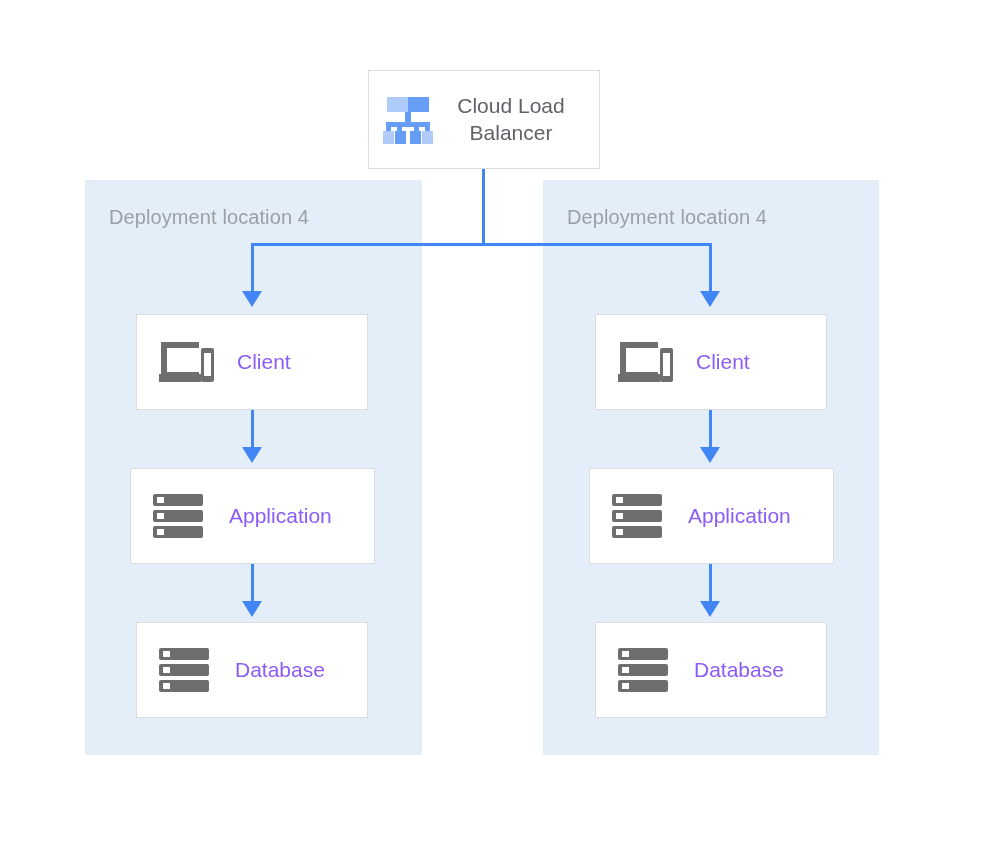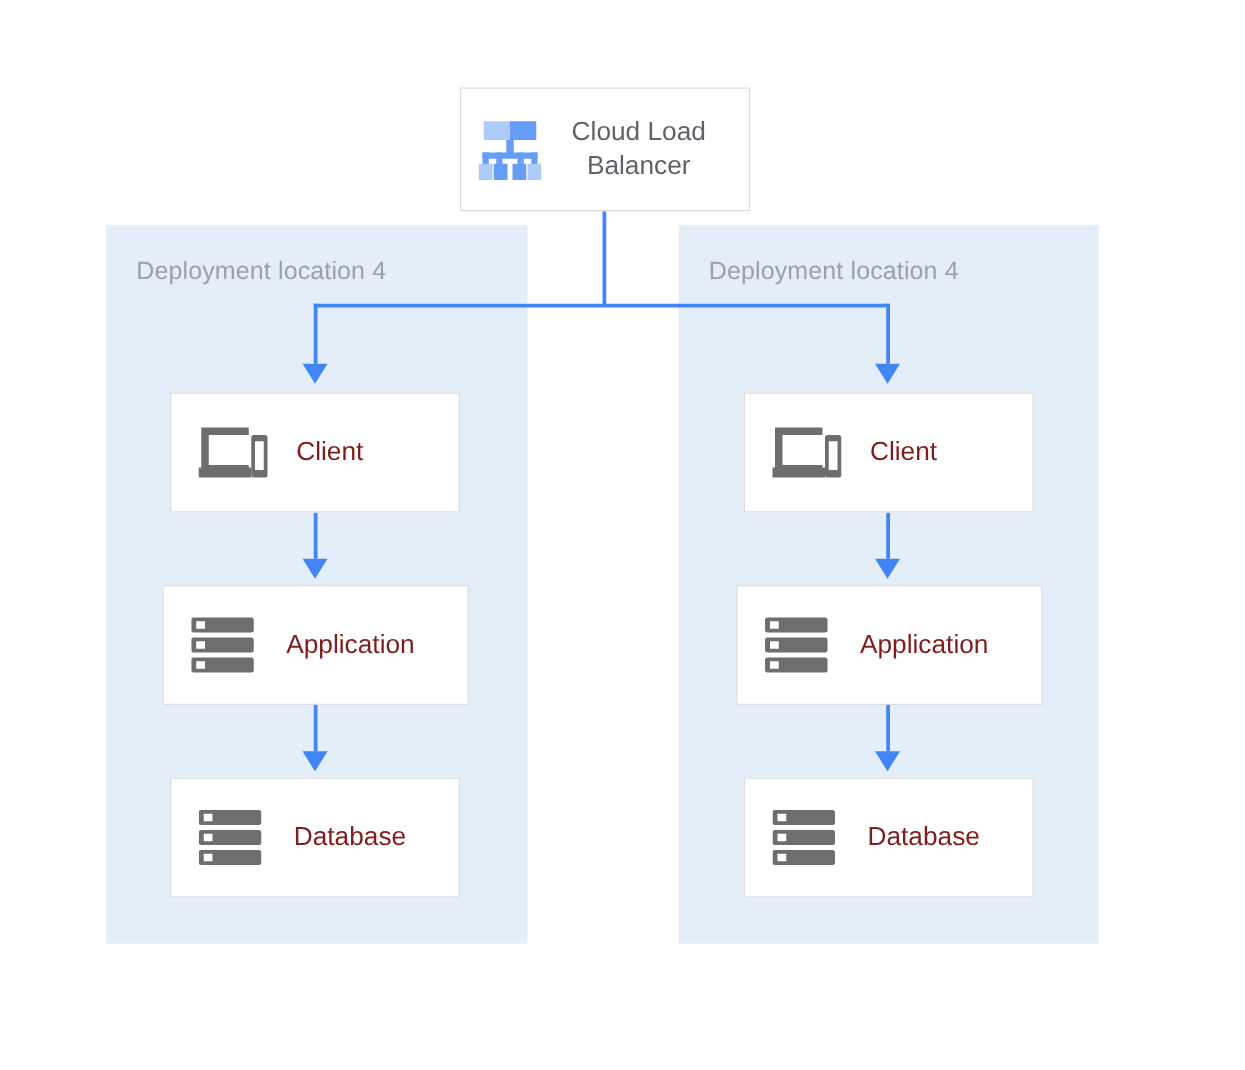--- a/index.html
+++ b/index.html
@@ -40,21 +40,21 @@
   .node {
     position: absolute;
     background: #ffffff;
     border: 1px solid #dadce0;
     box-sizing: border-box;
     display: flex;
     align-items: center;
   }
   .node-label {
     font-size: 21px;
-    color: #7f1d1d;
+    color: #8b5cf6;
     white-space: nowrap;
   }
 
   
   #node-lb {
     left: 368px;
     top: 70px;
     width: 232px;
     height: 99px;
     padding-left: 12px;

